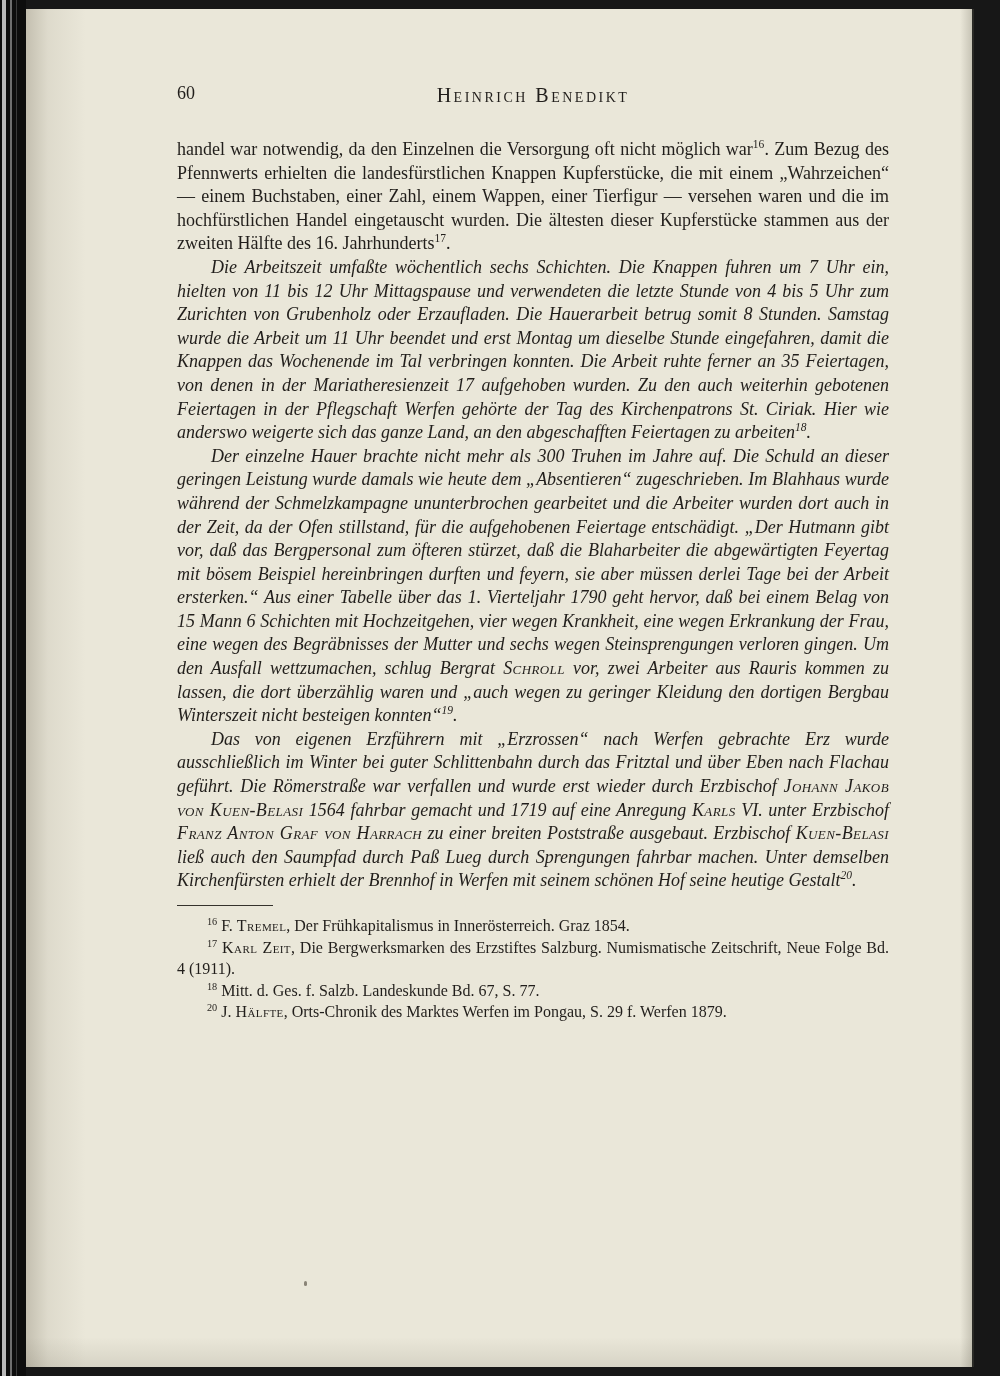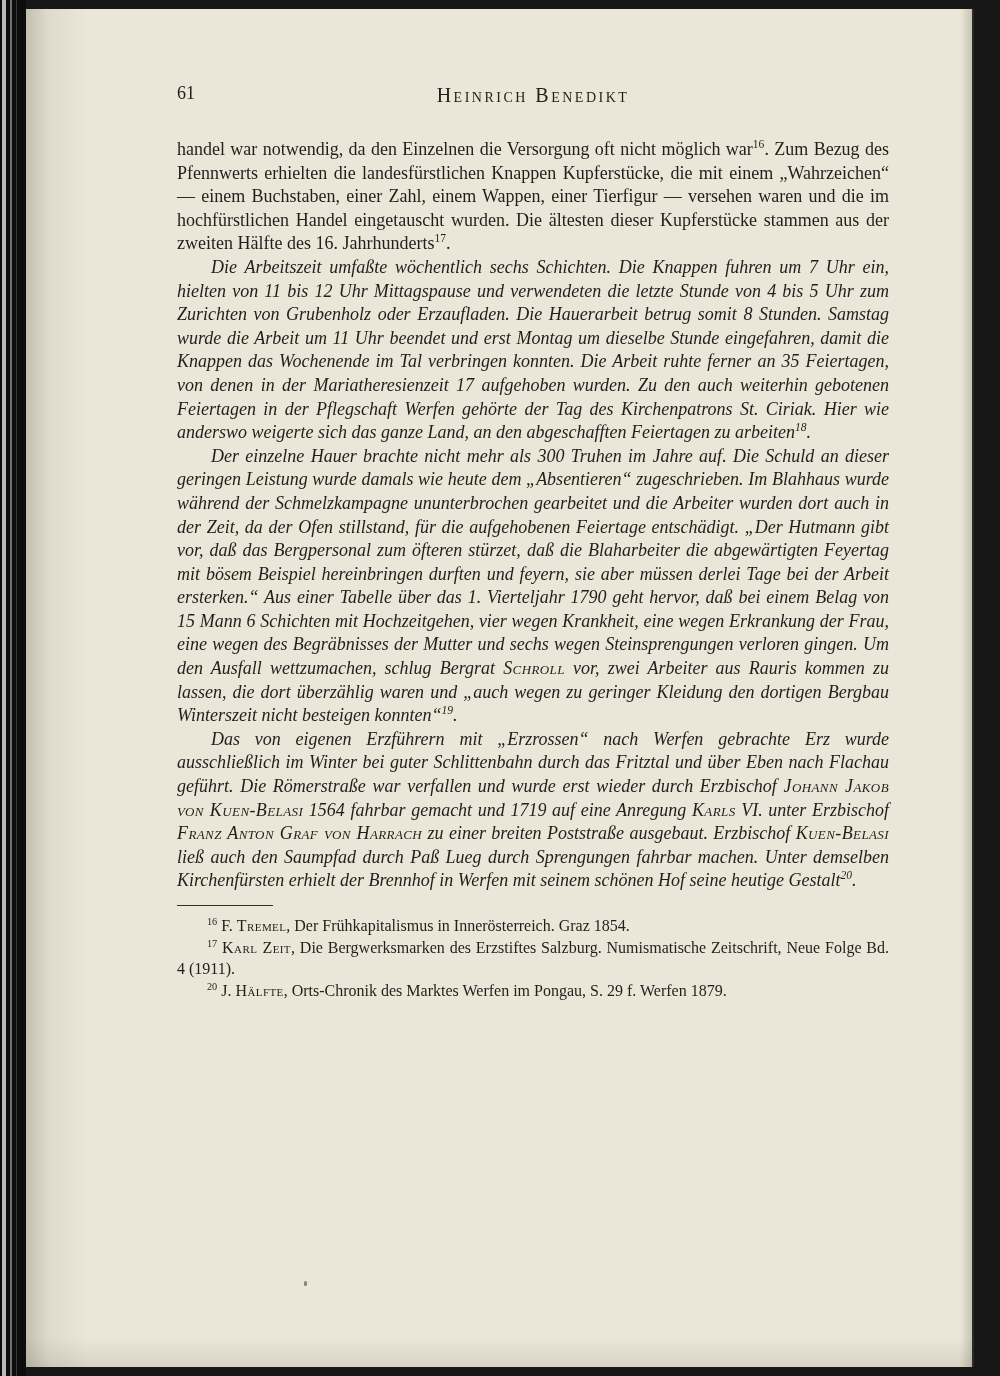--- a/index.html
+++ b/index.html
@@ -96,34 +96,35 @@
 <div class="edge-strip">
   <div class="edge-line-1"></div>
   <div class="edge-line-2"></div>
   <div class="edge-line-3"></div>
 </div>
 
 <div class="page">
   <div class="text-column">
 
     <div class="page-header">
-      <span class="page-number">61</span>
+      <span class="page-number">60</span>
       <span class="running-title">Heinrich Benedikt</span>
     </div>
 
     <div class="body-paragraphs">
         <p class="body-par"><span>handel war notwendig, da den Einzelnen die Versorgung oft nicht möglich war</span><sup>16</sup><span>. Zum Bezug des Pfennwerts erhielten die landesfürstlichen Knappen Kupferstücke, die mit einem „Wahrzeichen“ — einem Buchstaben, einer Zahl, einem Wappen, einer Tierfigur — versehen waren und die im hochfürstlichen Handel eingetauscht wurden. Die ältesten dieser Kupferstücke stammen aus der zweiten Hälfte des 16. Jahrhunderts</span><sup>17</sup><span>.</span></p>
         <p class="body-par indent"><span>Die Arbeitszeit umfaßte wöchentlich sechs Schichten. Die Knappen fuhren um 7 Uhr ein, hielten von 11 bis 12 Uhr Mittagspause und verwendeten die letzte Stunde von 4 bis 5 Uhr zum Zurichten von Grubenholz oder Erzaufladen. Die Hauerarbeit betrug somit 8 Stunden. Samstag wurde die Arbeit um 11 Uhr beendet und erst Montag um dieselbe Stunde eingefahren, damit die Knappen das Wochenende im Tal verbringen konnten. Die Arbeit ruhte ferner an 35 Feiertagen, von denen in der Mariatheresienzeit 17 aufgehoben wurden. Zu den auch weiterhin gebotenen Feiertagen in der Pflegschaft Werfen gehörte der Tag des Kirchenpatrons St. Ciriak. Hier wie anderswo weigerte sich das ganze Land, an den abgeschafften Feiertagen zu arbeiten</span><sup>18</sup><span>.</span></p>
         <p class="body-par indent"><span>Der einzelne Hauer brachte nicht mehr als 300 Truhen im Jahre auf. Die Schuld an dieser geringen Leistung wurde damals wie heute dem „Absentieren“ zugeschrieben. Im Blahhaus wurde während der Schmelzkampagne ununterbrochen gearbeitet und die Arbeiter wurden dort auch in der Zeit, da der Ofen stillstand, für die aufgehobenen Feiertage entschädigt. „Der Hutmann gibt vor, daß das Bergpersonal zum öfteren stürzet, daß die Blaharbeiter die abgewärtigten Feyertag mit bösem Beispiel hereinbringen durften und feyern, sie aber müssen derlei Tage bei der Arbeit ersterken.“ Aus einer Tabelle über das 1. Vierteljahr 1790 geht hervor, daß bei einem Belag von 15 Mann 6 Schichten mit Hochzeitgehen, vier wegen Krankheit, eine wegen Erkrankung der Frau, eine wegen des Begräbnisses der Mutter und sechs wegen Steinsprengungen verloren gingen. Um den Ausfall wettzumachen, schlug Bergrat </span><span class="sc">Schroll</span><span> vor, zwei Arbeiter aus Rauris kommen zu lassen, die dort überzählig waren und „auch wegen zu geringer Kleidung den dortigen Bergbau Winterszeit nicht besteigen konnten“</span><sup>19</sup><span>.</span></p>
         <p class="body-par indent"><span>Das von eigenen Erzführern mit „Erzrossen“ nach Werfen gebrachte Erz wurde ausschließlich im Winter bei guter Schlittenbahn durch das Fritztal und über Eben nach Flachau geführt. Die Römerstraße war verfallen und wurde erst wieder durch Erzbischof </span><span class="sc">Johann Jakob von Kuen-Belasi</span><span> 1564 fahrbar gemacht und 1719 auf eine Anregung </span><span class="sc">Karls</span><span> VI. unter Erzbischof </span><span class="sc">Franz Anton Graf von Harrach</span><span> zu einer breiten Poststraße ausgebaut. Erzbischof </span><span class="sc">Kuen-Belasi</span><span> ließ auch den Saumpfad durch Paß Lueg durch Sprengungen fahrbar machen. Unter demselben Kirchenfürsten erhielt der Brennhof in Werfen mit seinem schönen Hof seine heutige Gestalt</span><sup>20</sup><span>.</span></p>
       </div>
 
     <div class="fn-rule"></div>
 
     <div class="footnote-list">
         <p class="footnote"><sup>16</sup><span> F. </span><span class="sc">Tremel</span><span>, Der Frühkapitalismus in Innerösterreich. Graz 1854.</span></p>
         <p class="footnote"><sup>17</sup><span> </span><span class="sc">Karl Zeit</span><span>, Die Bergwerksmarken des Erzstiftes Salzburg. Numismatische Zeitschrift, Neue Folge Bd. 4 (1911).</span></p>
+        <p class="footnote"><sup>18</sup><span> Mitt. d. Ges. f. Salzb. Landeskunde Bd. 67, S. 77.</span></p>
         <p class="footnote"><sup>20</sup><span> J. </span><span class="sc">Hälfte</span><span>, Orts-Chronik des Marktes Werfen im Pongau, S. 29 f. Werfen 1879.</span></p>
       </div>
 
   </div>
   <div class="speck"></div>
 </div>
 
 </body></html>

